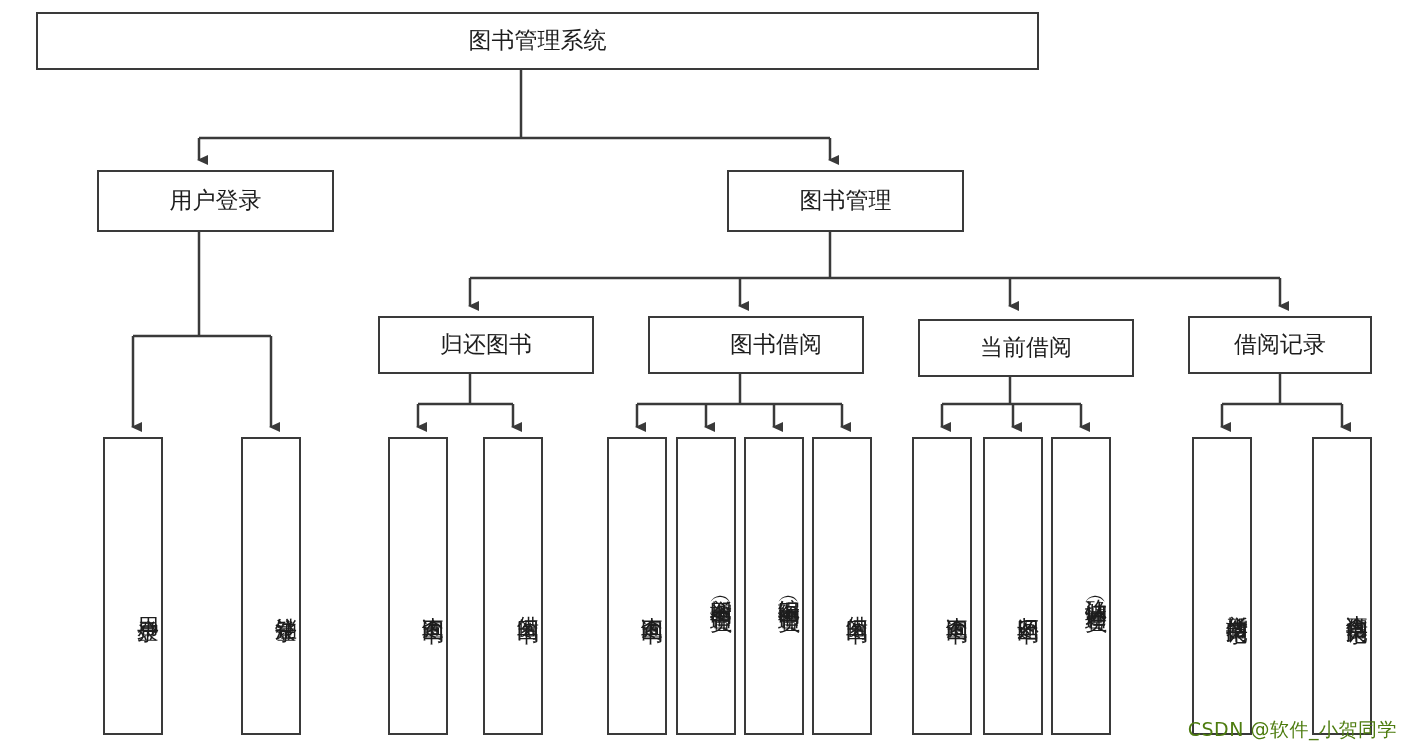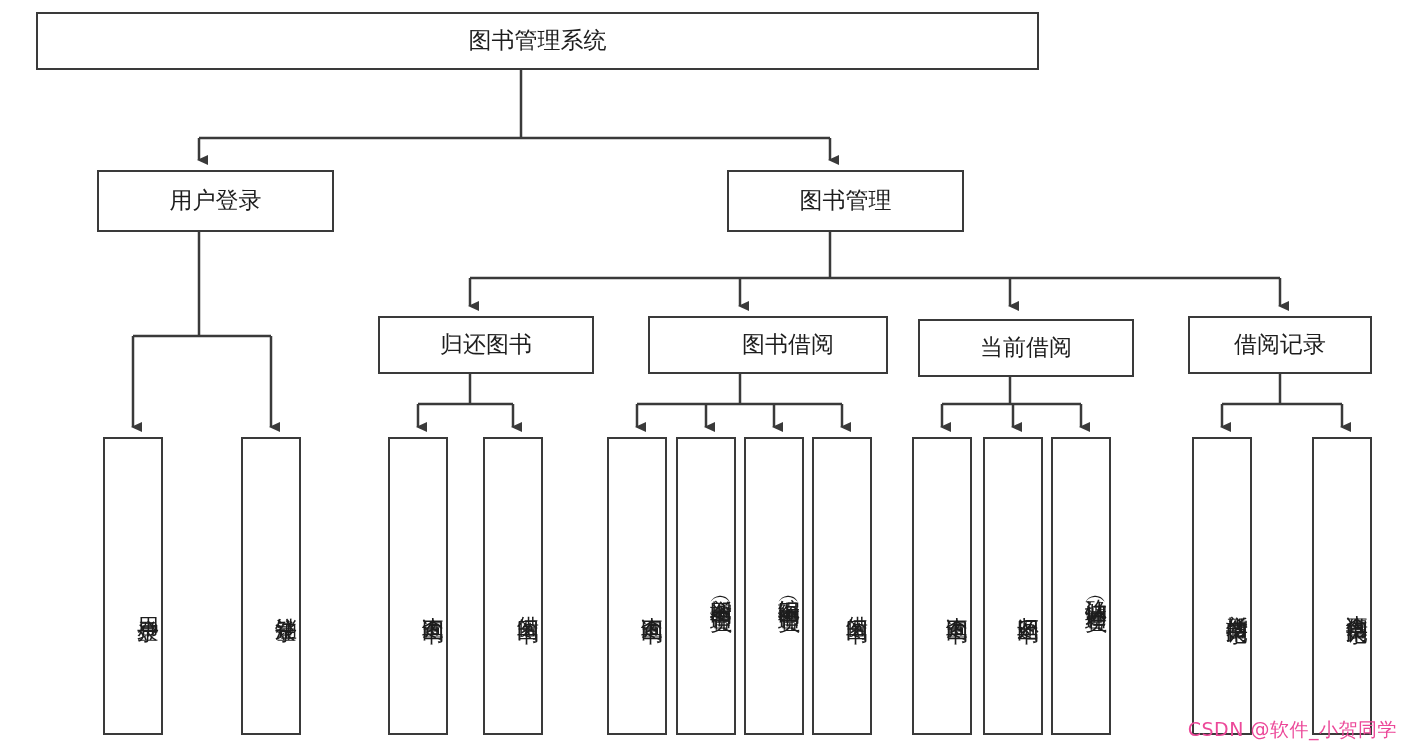--- a/index.html
+++ b/index.html
@@ -54,21 +54,21 @@
     top: 0;
     width: 1405px;
     height: 747px;
     pointer-events: none;
   }
   #watermark {
     position: absolute;
     right: 8px;
     bottom: 4px;
     font-size: 19px;
-    color: #ec4899;
+    color: #4d7c0f;
     white-space: nowrap;
     letter-spacing: 0.5px;
   }
 </style>
 </head>
 <body>
 
 <div id="canvas">
 
   <svg class="edges" viewBox="0 0 1405 747">
@@ -128,21 +128,21 @@
   <div class="node h" style="left:81px; top:170px; width:237px; height:62px;">
     <span class="lbl">用户登录</span>
   </div>
   <div class="node h" style="left:711px; top:170px; width:237px; height:62px;">
     <span class="lbl">图书管理</span>
   </div>
 
   <div class="node h" style="left:362px; top:316px; width:216px; height:58px;">
     <span class="lbl">归还图书</span>
   </div>
-  <div class="node h" style="left:632px; top:316px; width:240px; height:58px;padding-left:40px;">
+  <div class="node h" style="left:632px; top:316px; width:216px; height:58px;padding-left:40px;">
     <span class="lbl">图书借阅</span>
   </div>
   <div class="node h" style="left:902px; top:319px; width:216px; height:58px;">
     <span class="lbl">当前借阅</span>
   </div>
   <div class="node h" style="left:1172px; top:316px; width:184px; height:58px;">
     <span class="lbl">借阅记录</span>
   </div>
 
   <div class="node v" style="left:103px; top:437px; width:60px; height:298px;">

